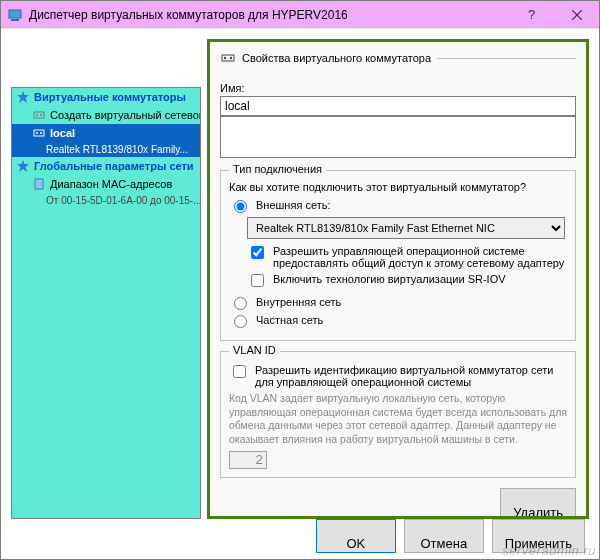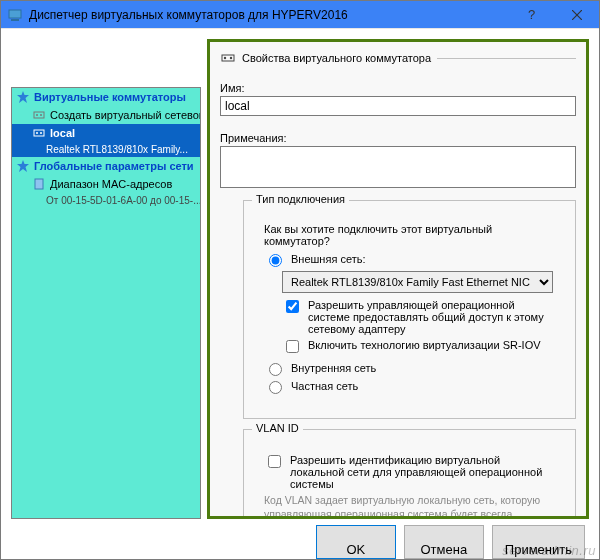--- a/index.html
+++ b/index.html
@@ -1,48 +1,48 @@
 <!DOCTYPE html>
 <html><head>
 <meta charset="utf-8">
 <style>
   * { box-sizing: border-box; font-family: "Segoe UI", Tahoma, sans-serif; }
   body { margin: 0; background: #fff; width: 600px; height: 560px; overflow: hidden; font-size: 11px; }
   .window { border: 1px solid #7a7a7a; width: 600px; height: 560px; display: flex; flex-direction: column; background: #fff; }
-  .titlebar { height: 28px; display: flex; align-items: center; padding: 0 0 0 6px; background: #3b82f6; border-bottom: 1px solid #e6e6e6; }
+  .titlebar { height: 28px; display: flex; align-items: center; padding: 0 0 0 6px; background: #f0abfc; border-bottom: 1px solid #e6e6e6; }
   .titlebar .title { margin-left: 6px; flex: 1; font-size: 12px; color: #000; }
   .titlebar .btn { width: 44px; height: 28px; display: flex; align-items: center; justify-content: center; color: #333; }
   .content { flex: 1; display: flex; padding: 10px 10px 0 10px; gap: 6px; min-height: 0; }
   .left-pane { width: 190px; border: 1px solid #808080; background: #5eead4; display: flex; flex-direction: column; overflow: hidden; margin-top: 48px; }
   .tree-item { display: flex; align-items: center; padding: 2px 4px; color: #0645c8; font-size: 11px; white-space: nowrap; overflow: hidden; text-overflow: ellipsis; }
   .tree-item.head { font-weight: bold; }
   .tree-item.sub { padding-left: 20px; color: #000; overflow: hidden; text-overflow: ellipsis; }
   .tree-item.sub2 { padding-left: 34px; color: #444; font-size: 10px; white-space: nowrap; overflow: hidden; text-overflow: ellipsis; }
   .tree-group.selected { background: #0b63c4; color: #fff; }
   .tree-group.selected .tree-item { color: #fff; }
   .tree-icon { width: 14px; height: 14px; margin-right: 4px; flex-shrink: 0; display: inline-flex; align-items: center; justify-content: center; }
   .right-pane { flex: 1; border: 3px solid #4d7c0f; background: #f8f8f8; display: flex; flex-direction: column; overflow: hidden; }
   .right-inner { padding: 8px 10px 10px 10px; overflow-y: auto; flex: 1; }
   .sect-head { display: flex; align-items: center; margin-bottom: 6px; }
   .sect-head .txt { margin-left: 6px; font-size: 11px; color: #000; }
   .sect-head .hr { flex: 1; height: 1px; background: #c0c0c0; margin-left: 6px; }
   .lbl { display: block; margin: 16px 0 2px 0; color: #000; }
   .txt-input { width: 100%; border: 1px solid #7a7a7a; padding: 2px 4px; font-size: 12px; background: #fff; }
   .txt-area { width: 100%; height: 42px; border: 1px solid #7a7a7a; background: #fff; resize: none; }
-  .group { border: 1px solid #c0c0c0; padding: 20px; margin-top: 10px; position: relative; background: #f8f8f8; margin-left: 23px; }
+  .group { border: 1px solid #c0c0c0; padding: 8px; margin-top: 10px; position: relative; background: #f8f8f8; }
   .group-title { position: absolute; top: -8px; left: 8px; background: #f8f8f8; padding: 0 4px; font-size: 11px; color: #000; }
   .radio-row, .check-row { display: flex; align-items: flex-start; margin: 4px 0; gap: 6px; font-size: 11px; }
   .radio-row input, .check-row input { margin-top: 1px; }
   .sel { width: calc(100% - 20px); margin-left: 18px; border: 1px solid #7a7a7a; background: #efefef; height: 22px; font-size: 11px; padding: 0 4px; }
   .indent { margin-left: 18px; }
   .disabled-block { color: #8a8a8a; font-size: 10.5px; line-height: 1.3; margin-top: 4px; }
   .vlan-num { width: 38px; border: 1px solid #a0a0a0; height: 18px; text-align: right; padding: 0 3px; background: #f0f0f0; color: #8a8a8a; margin-top: 4px; }
   .del-row { display: flex; justify-content: flex-end; margin-top: 10px; }
   .winbtn { min-width: 74px; height: 22px; border: 1px solid #adadad; background: #e1e1e1; font-size: 13px; padding: 16px 12px; cursor: default; }
-  .footer { height: 40px; border-top: 0; display: flex; align-items: flex-end; justify-content: flex-end; gap: 8px; padding: 0 14px; }
+  .footer { height: 40px; border-top: 0; display: flex; align-items: flex-start; justify-content: flex-end; gap: 8px; padding: 0 14px; }
   .footer .winbtn { min-width: 80px; }
   .watermark { position: absolute; right: 4px; bottom: 2px; color: rgba(0,0,0,0.25); font-size: 13px; letter-spacing: 0.5px; pointer-events: none; font-style: italic; }
   .q-icon svg, .titlebar svg, .tree-icon svg { display: block; }
   .sect-icon { width: 16px; height: 16px; display:inline-flex; align-items:center; justify-content:center; }
 </style>
 </head>
 <body>
 
 <div class="window">
 
@@ -134,21 +134,20 @@
                 <circle cx="10" cy="7" r="1.2" fill="#444"></circle>
               </svg>
           </span>
           <span class="txt">Свойства виртуального коммутатора</span>
           <span class="hr"></span>
         </div>
 
         <label class="lbl">Имя:</label>
         <input class="txt-input" type="text" value="local" style="">
 
-        <label class="lbl">Примечания:</label>
         <textarea class="txt-area" style=""></textarea>
 
         <div class="group">
           <span class="group-title">Тип подключения</span>
           <div style="margin:2px 0 6px 0;">Как вы хотите подключить этот виртуальный коммутатор?</div>
 
           <label class="radio-row">
             <input type="radio" name="ct" checked="" style="">
             <span>Внешняя сеть:</span>
           </label>
@@ -174,21 +173,21 @@
           <label class="radio-row">
             <input type="radio" name="ct" style="">
             <span>Частная сеть</span>
           </label>
         </div>
 
         <div class="group">
           <span class="group-title">VLAN ID</span>
           <label class="check-row">
             <input type="checkbox" style="">
-            <span>Разрешить идентификацию виртуальной локальной сети для управляющей операционной системы</span>
+            <span>Разрешить идентификацию виртуальной коммутатор сети для управляющей операционной системы</span>
           </label>
           <div class="disabled-block">Код VLAN задает виртуальную локальную сеть, которую управляющая операционная система будет всегда использовать для обмена данными через этот сетевой адаптер. Данный адаптеру не оказывает влияния на работу виртуальной машины в сети.</div>
           <input class="vlan-num" type="text" disabled="" value="2" style="">
         </div>
 
         <div class="del-row">
           <button class="winbtn">Удалить</button>
         </div>
       </div>
     </div>

